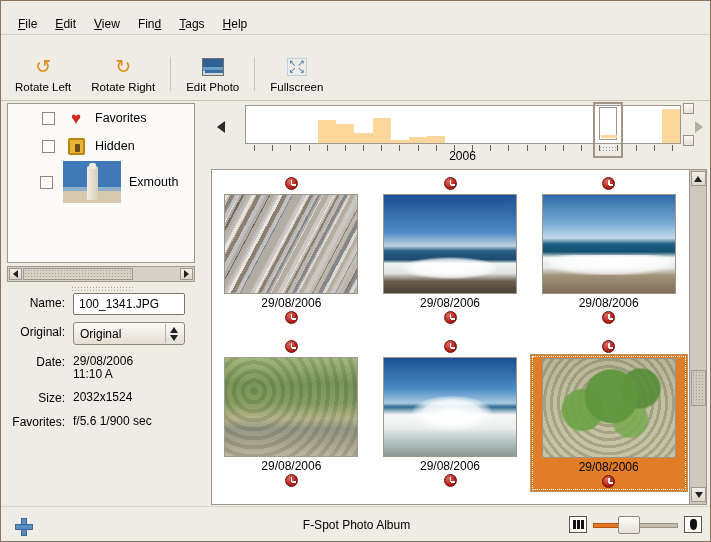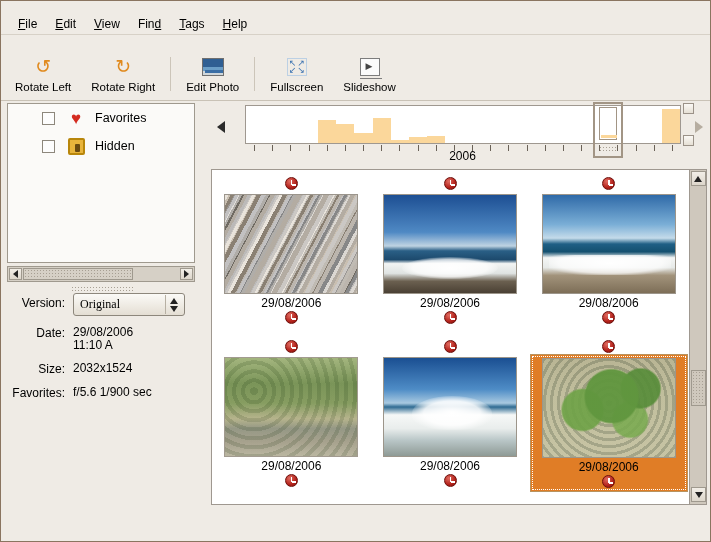--- a/index.html
+++ b/index.html
@@ -165,21 +165,21 @@
   .name-field {
     width: 112px; height: 22px; background: #ffffff;
     border: 1px solid #7d7669; border-radius: 2px;
     font-size: 12px; padding: 2px 5px; line-height: 16px;
   }
   .version-select {
     width: 112px; height: 23px; background: linear-gradient(to bottom,#fbfaf7,#e4ded3);
     border: 1px solid #8d877c; border-radius: 3px;
     display: flex; align-items: center; padding: 0 2px 0 6px; font-size: 12px;
   }
-  .version-select .vs-txt { flex: 1 1 auto; font-family: Liberation Serif, serif; }
+  .version-select .vs-txt { flex: 1 1 auto; }
   .vs-sep { width: 1px; height: 19px; background: #b7b0a3; margin-right: 4px; }
   .spin { display: flex; flex-direction: column; gap: 2px; padding-right: 4px; }
   .spin .sb-up, .spin .sb-dn { border-left-width: 4px; border-right-width: 4px; }
 
   
   .timeline { position: absolute; left: 210px; top: 102px; width: 496px; height: 62px; }
   .tl-arrow-l { position: absolute; left: 6px; top: 18px; width:0;height:0;
     border-top:6px solid transparent;border-bottom:6px solid transparent;border-right:8px solid #2b2b2b; }
   .tl-arrow-r { position: absolute; right: 4px; top: 18px; width:0;height:0;
     border-top:6px solid transparent;border-bottom:6px solid transparent;border-left:8px solid #b6ada0; }
@@ -315,26 +315,20 @@
       <div class="tool-ico">
         <div class="fs-ico">
           <span style="left:1px;top:0">↖</span>
             <span style="right:1px;top:0">↗</span>
           <span style="left:1px;bottom:0">↙</span>
             <span style="right:1px;bottom:0">↘</span>
         </div>
       </div>
       <div class="tool-lbl">Fullscreen</div>
     </div>
-    <div class="tool">
-      <div class="tool-ico">
-          <div class="ss-ico"></div>
-        </div>
-      <div class="tool-lbl">Slideshow</div>
-    </div>
   </div>
 
   <div class="left-panel">
 
     <div class="tag-list">
       <div class="tag-row">
         <div class="expander"></div>
         <div class="tag-check"></div>
         <div class="tag-ico">
             <span class="heart">♥</span>
@@ -342,38 +336,47 @@
         <div class="tag-label">Favorites</div>
       </div>
       <div class="tag-row">
         <div class="expander"></div>
         <div class="tag-check"></div>
         <div class="tag-ico">
             <div class="lock-ico"></div>
           </div>
         <div class="tag-label">Hidden</div>
       </div>
+      <div class="tag-row child">
+        <div class="tag-check" style="margin-left:0"></div>
+        <div class="child-thumb"></div>
+        <div class="tag-label">Exmouth</div>
+      </div>
 
     </div>
 
     <div class="hscroll-tags">
       <div class="hsb-arrow" style="left:1px;">
           <div class="sb-left"></div>
         </div>
       <div class="sb-thumb grip-dots" style="left:15px;top:1px;width:110px;height:12px;"></div>
       <div class="hsb-arrow" style="right:1px;">
           <div class="sb-right"></div>
         </div>
     </div>
 
     <div class="pane-grip grip-dots"></div>
 
     <div class="meta">
       <div class="meta-row">
-        <div class="meta-lbl">Version:</div>
+        <div class="meta-lbl">Name:</div>
+        <input class="name-field" type="text" value="100_1341.JPG" style="">
+      </div>
+      <div class="meta-row">
+        <div class="meta-lbl">Original:</div>
         <div class="version-select">
           <span class="vs-txt">Original</span>
           <span class="vs-sep"></span>
           <span class="spin">
             <span class="sb-up"></span>
               <span class="sb-dn"></span>
           </span>
         </div>
       </div>
       <div class="meta-row">
@@ -523,13 +526,34 @@
       <div class="sb-arrow">
           <div class="sb-up"></div>
         </div>
       <div class="sb-thumb grip-dots" style="top:200px;height:36px;"></div>
       <div class="sb-arrow" style="position:absolute;bottom:1px;left:1px;">
           <div class="sb-dn"></div>
         </div>
     </div>
   </div>
 
+  <div class="statusbar">
+    <div class="plus-ico"></div>
+    <div class="status-text">F-Spot Photo Album</div>
+    <div class="zoom-area">
+      <div class="zbtn">
+        <span class="zsmall">
+            <i></i>
+            <i></i>
+            <i></i>
+          </span>
+      </div>
+      <div class="zslider">
+        <div class="ztrack-left"></div>
+        <div class="ztrack-right"></div>
+        <div class="zthumb grip-dots"></div>
+      </div>
+      <div class="zbtn">
+        <span class="zbig"></span>
+      </div>
+    </div>
+  </div>
 </div>
 
 </body></html>

